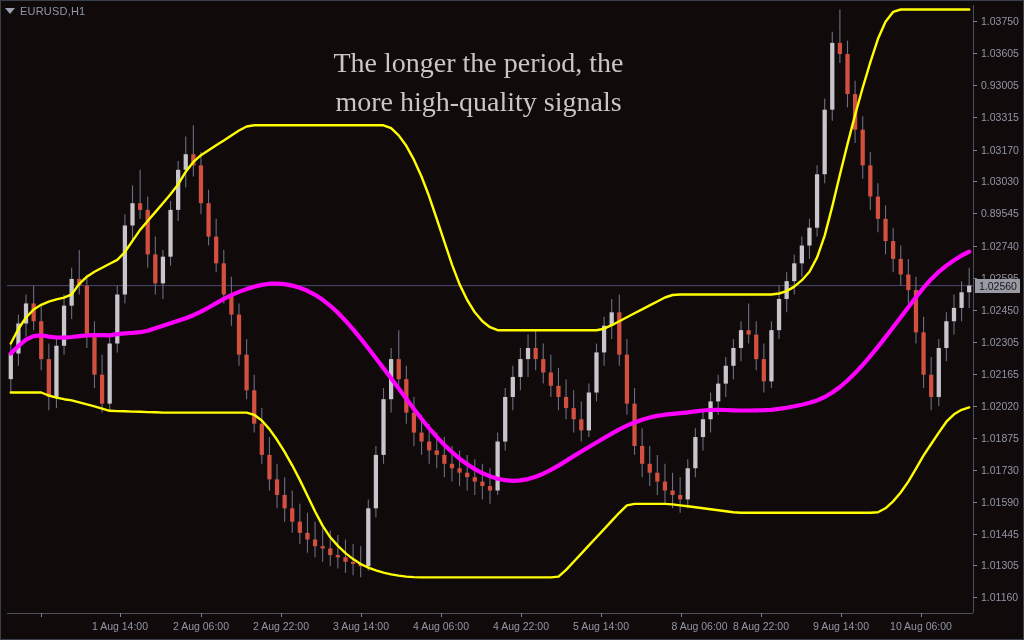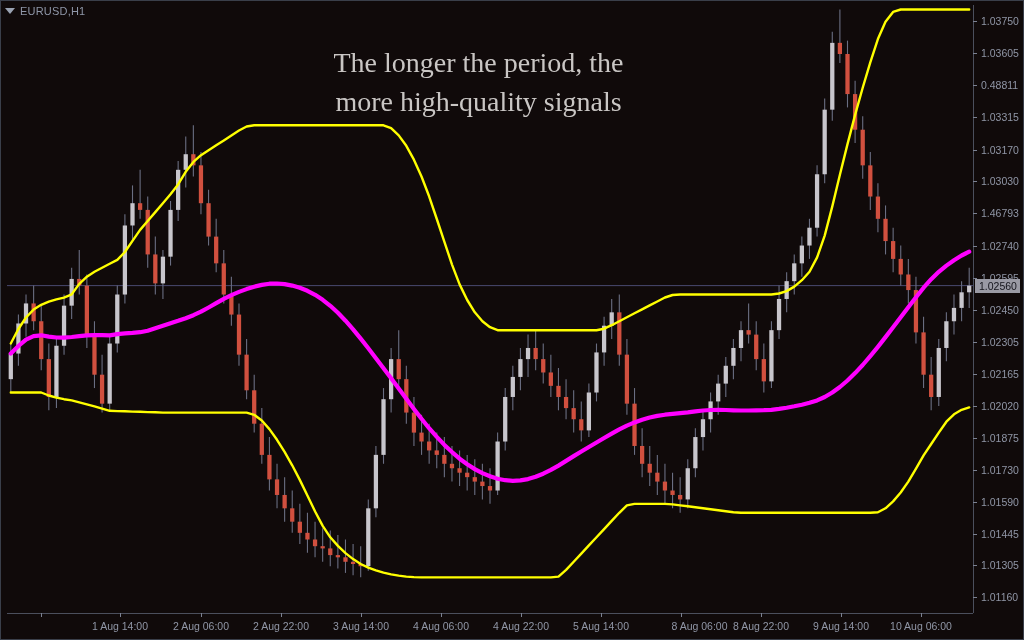--- a/index.html
+++ b/index.html
@@ -333,29 +333,29 @@
   </div>
 
   <div id="price-axis">
     <div id="axis-vline"></div>
     <div id="price-ticks">
         <div class="price-tick" style="top: 15.5897px;"></div>
         <div class="price-label" style="top: 15.5897px;">1.03750</div>
         <div class="price-tick" style="top: 47.8828px;"></div>
         <div class="price-label" style="top: 47.8828px;">1.03605</div>
         <div class="price-tick" style="top: 80.1758px;"></div>
-        <div class="price-label" style="top: 80.1758px;">0.48811</div>
+        <div class="price-label" style="top: 80.1758px;">0.93005</div>
         <div class="price-tick" style="top: 112.469px;"></div>
         <div class="price-label" style="top: 112.469px;">1.03315</div>
         <div class="price-tick" style="top: 144.762px;"></div>
         <div class="price-label" style="top: 144.762px;">1.03170</div>
         <div class="price-tick" style="top: 175.941px;"></div>
         <div class="price-label" style="top: 175.941px;">1.03030</div>
         <div class="price-tick" style="top: 208.234px;"></div>
-        <div class="price-label" style="top: 208.234px;">1.46793</div>
+        <div class="price-label" style="top: 208.234px;">0.89545</div>
         <div class="price-tick" style="top: 240.527px;"></div>
         <div class="price-label" style="top: 240.527px;">1.02740</div>
         <div class="price-tick" style="top: 272.821px;"></div>
         <div class="price-label" style="top: 272.821px;">1.02595</div>
         <div class="price-tick" style="top: 305.114px;"></div>
         <div class="price-label" style="top: 305.114px;">1.02450</div>
         <div class="price-tick" style="top: 337.407px;"></div>
         <div class="price-label" style="top: 337.407px;">1.02305</div>
         <div class="price-tick" style="top: 368.586px;"></div>
         <div class="price-label" style="top: 368.586px;">1.02165</div>

